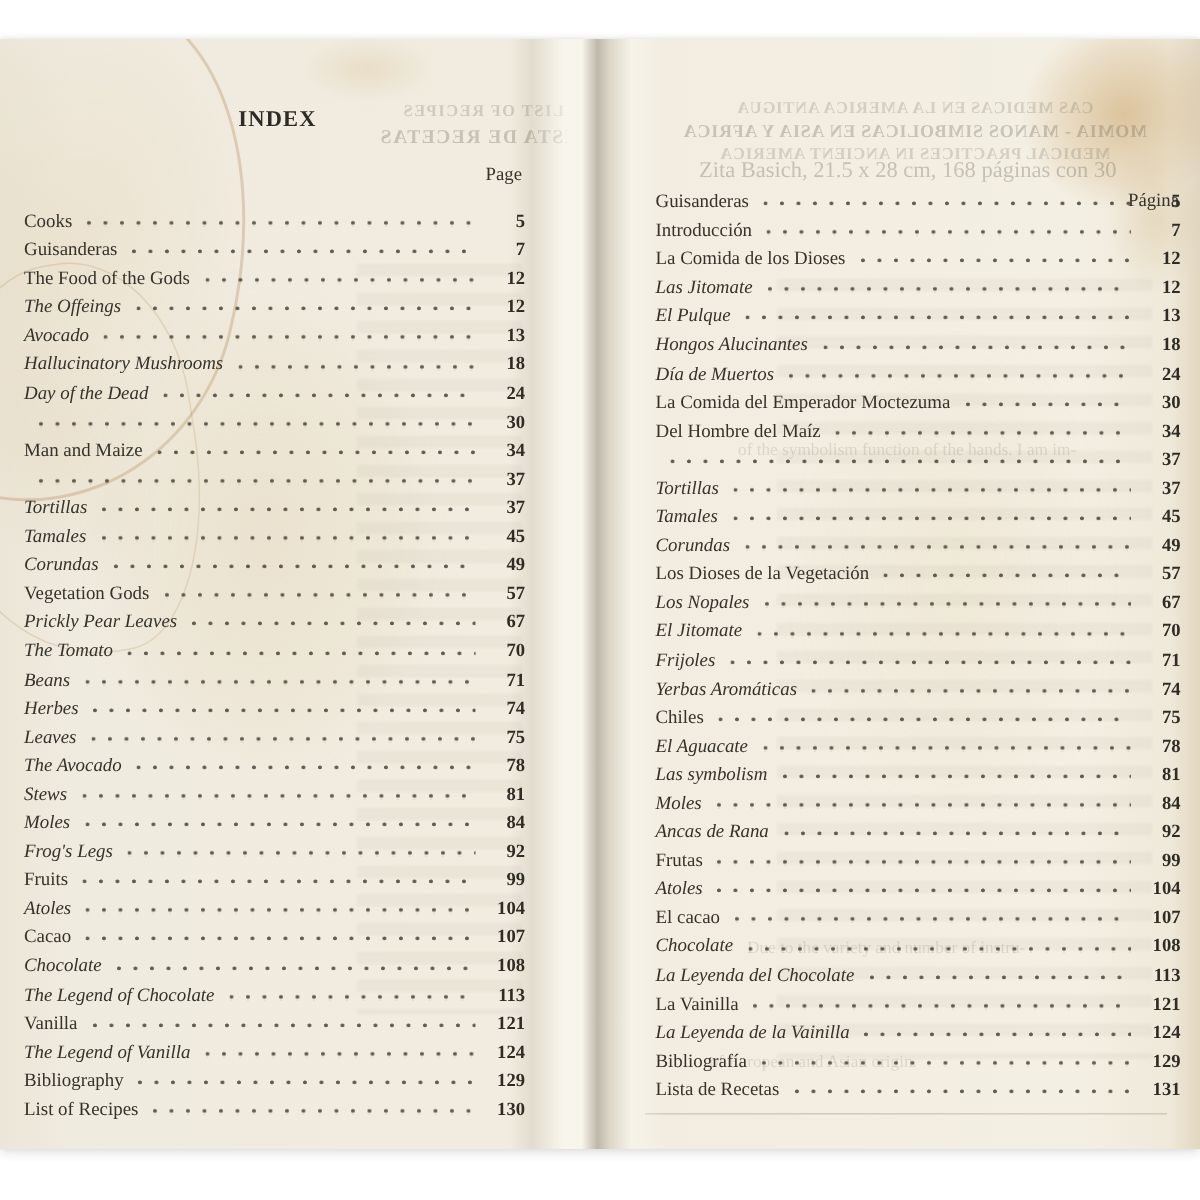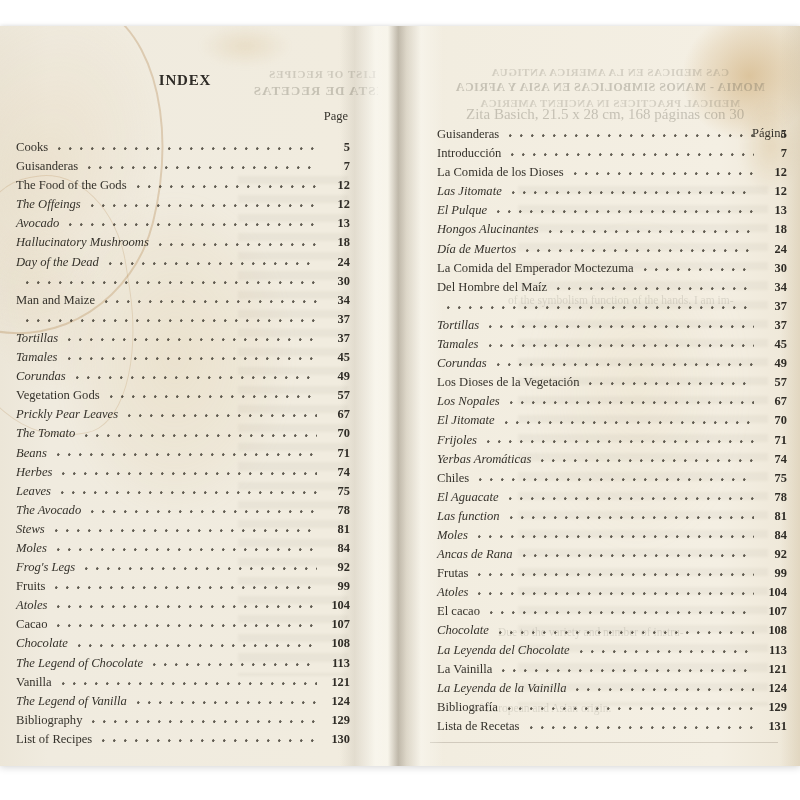--- a/index.html
+++ b/index.html
@@ -150,21 +150,21 @@
     <div class="stain stain-tr2"></div>
     <div class="stain blotch-right"></div>
     <div class="stain edge-right"></div>
 
     <div class="ghost mirror ghost-right-block">
       <div class="g1">CAS MEDICAS EN LA AMERICA ANTIGUA</div>
       <div class="g2">MOMIA - MANOS SIMBOLICAS EN ASIA Y AFRICA</div>
       <div class="g3">MEDICAL PRACTICES IN ANCIENT AMERICA</div>
     </div>
     <div class="ghost ghost-note">Zita Basich, 21.5 x 28 cm, 168 páginas con 30</div>
-    <div class="ghost ghost-frag" style="left:130px;top:268px;">of the symbolism function of the hands. I am im-</div>
+    <div class="ghost ghost-frag" style="left:114px;top:268px;">of the symbolism function of the hands. I am im-</div>
     <div class="ghost ghost-frag" style="left:120px;top:600px;">Due to the variety and number of instru-</div>
     <div class="ghost ghost-frag" style="left:95px;top:676px;">of European and Asian origin.</div>
     <div class="ghost-lines" style="left:140px;top:160px;width:250px;height:520px;"></div>
     <div class="ghost-rule"></div>
   </div>
 
   <div class="gutter"></div>
 
   <div class="hdr hdr-left">INDEX</div>
   <div class="pagelab pagelab-left">Page</div>
@@ -424,21 +424,21 @@
     <span class="t">Chiles</span>
     <span class="leader"></span>
     <span class="n">75</span>
   </div>
       <div class="row">
     <span class="t it">El Aguacate</span>
     <span class="leader"></span>
     <span class="n">78</span>
   </div>
       <div class="row">
-    <span class="t it">Las function</span>
+    <span class="t it">Las symbolism</span>
     <span class="leader"></span>
     <span class="n">81</span>
   </div>
       <div class="row">
     <span class="t it">Moles</span>
     <span class="leader"></span>
     <span class="n">84</span>
   </div>
       <div class="row">
     <span class="t it">Ancas de Rana</span>

